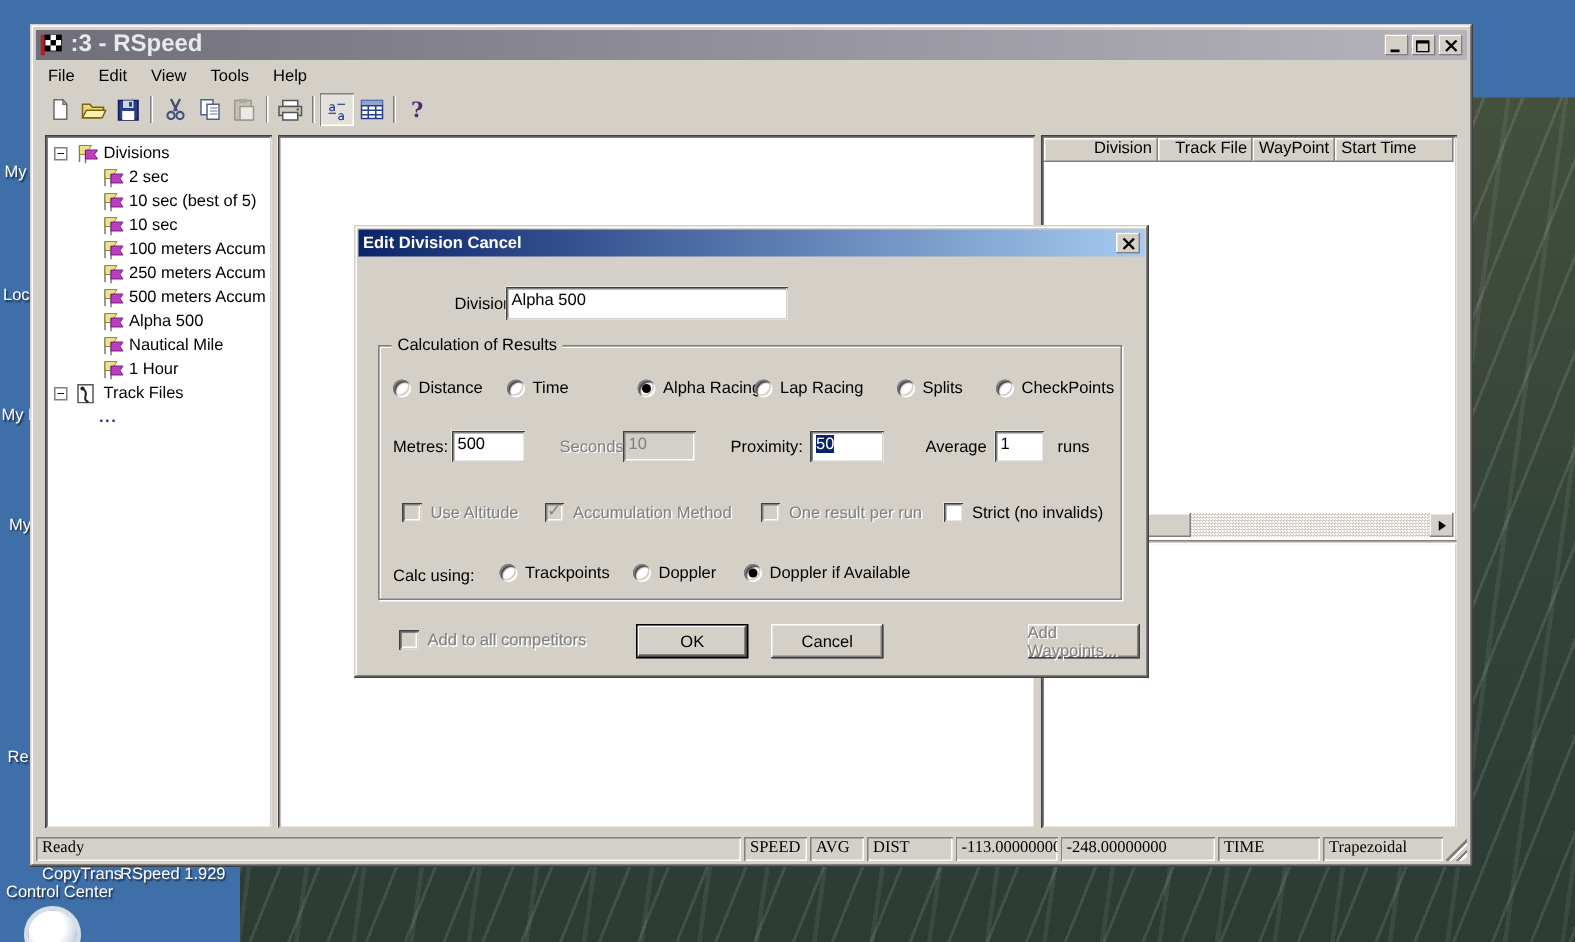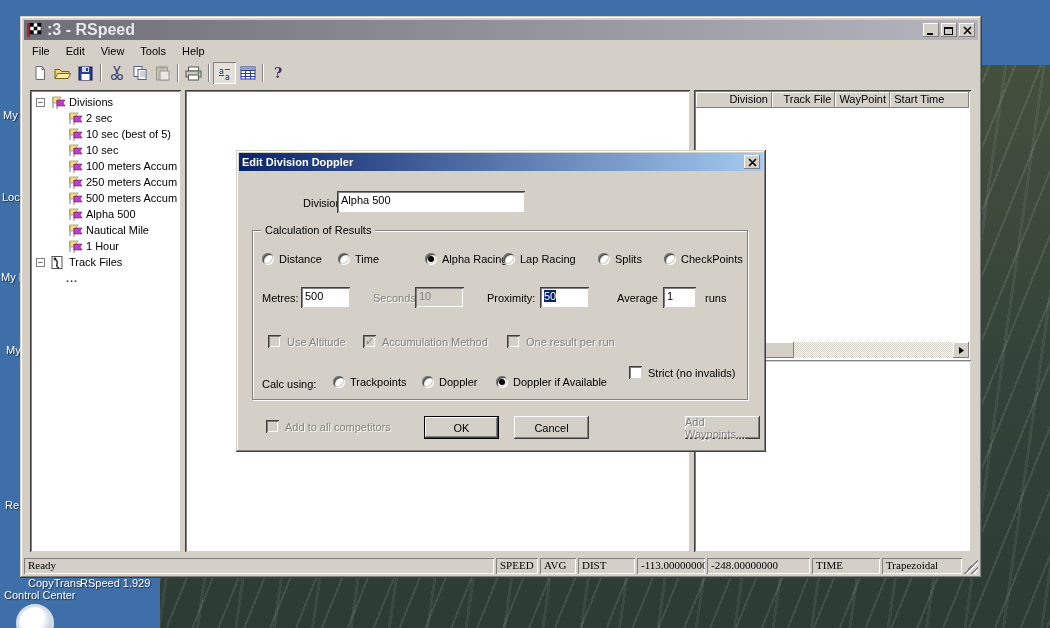--- a/index.html
+++ b/index.html
@@ -367,21 +367,21 @@
       <div class="sb-pane" style="width:68px;">-113.00000000</div>
       <div class="sb-pane" style="width:103px;">-248.00000000</div>
       <div class="sb-pane" style="width:68px;">TIME</div>
       <div class="sb-pane" style="width:80px;">Trapezoidal</div>
       <div class="sb-grip"></div>
     </div>
   </div>
 
   <div id="dialog">
     <div class="dlg-titlebar">
-      <span class="dlg-title-text">Edit Division Doppler</span>
+      <span class="dlg-title-text">Edit Division Cancel</span>
       <div class="win-btn raised-thin">
         <svg width="9" height="9">
             <path d="M1 1 L8 8 M8 1 L1 8" stroke="#000" stroke-width="1.6"></path>
           </svg>
       </div>
     </div>
 
     <span class="field-label" style="left:19px; top:47px;margin-left:48px;">Division Name:</span>
     <div class="textbox" style="left:101px; top:41px; width:188px; height:22px;">Alpha 500</div>
 
@@ -428,21 +428,21 @@
           <span class="disabled-text">Use Altitude</span>
         </div>
       <div class="checkbox disabled" style="left:110px; top:104px;">
         <span class="box" style="color:#808080;">✓</span>
           <span class="disabled-text">Accumulation Method</span>
         </div>
       <div class="checkbox disabled" style="left:254px; top:104px;">
         <span class="box"></span>
           <span class="disabled-text">One result per run</span>
         </div>
-      <div class="checkbox" style="left:376px; top:104px;margin-top:31px;">
+      <div class="checkbox" style="left:376px; top:104px;">
         <span class="box" style="background:#fff;"></span>
           <span>Strict (no invalids)</span>
         </div>
 
       <span class="field-label" style="left:9px; top:147px;">Calc using:</span>
       <div class="radio" style="left:80px; top:145px;">
         <span class="dot"></span>
           <span>Trackpoints</span>
         </div>
       <div class="radio" style="left:169px; top:145px;">

